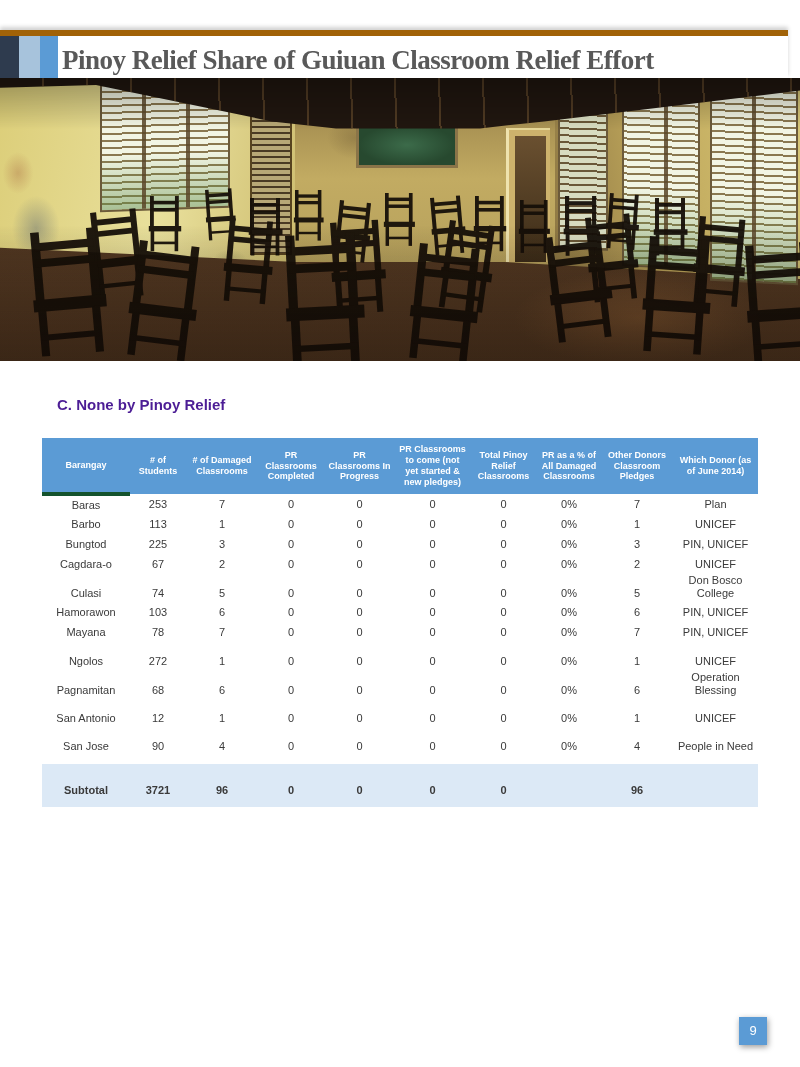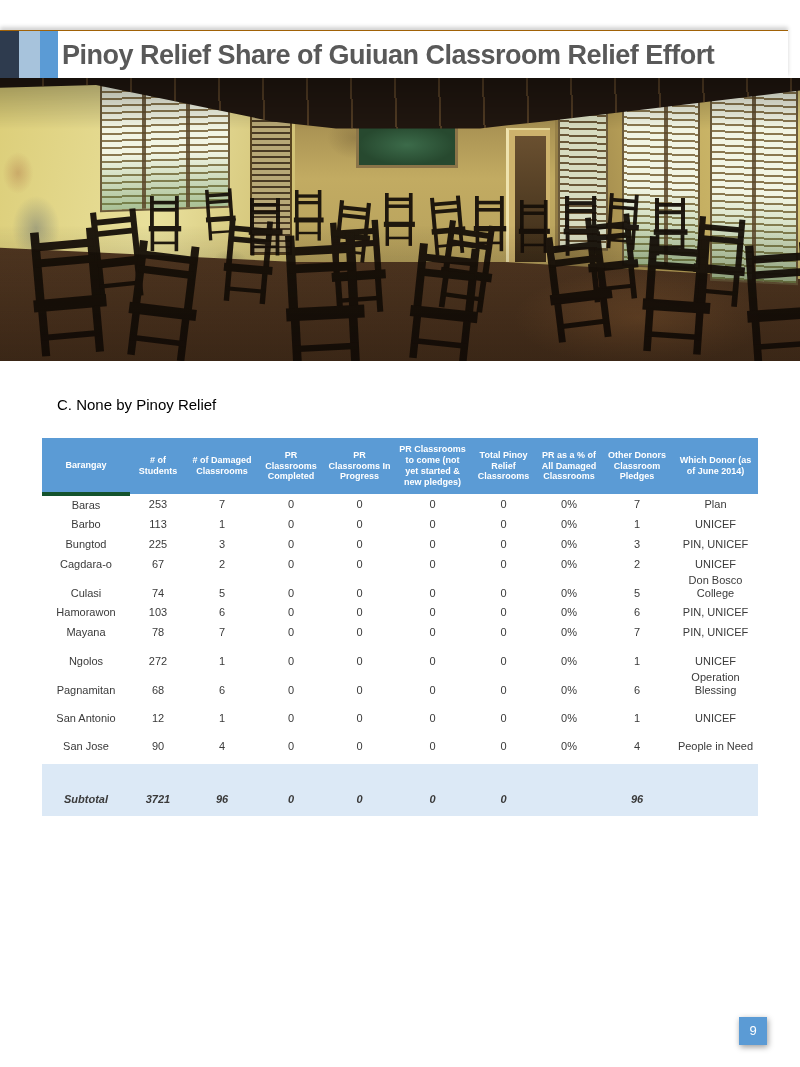--- a/index.html
+++ b/index.html
@@ -6,21 +6,21 @@
     --accent:#5b9bd5; --navy:#2e3b4e; --lblue:#a7c3dc;
     --subtotal:#dce9f6; --titlegray:#595959; --bodytext:#3a3a3a;
   }
   *{box-sizing:border-box;margin:0;padding:0;}
   html,body{width:800px;height:1067px;background:#fff;
     font-family:"Liberation Sans",sans-serif;}
   .page{position:relative;width:800px;height:1067px;background:#fff;overflow:hidden;}
 
   
   .header-bar{position:absolute;top:30px;left:0;width:788px;height:48px;background:#fff;
-    border-top:1px solid #a16207;box-shadow:0 -3px 4px rgba(0,0,0,.18);}
+    border-top:6px solid #a16207;box-shadow:0 -3px 4px rgba(0,0,0,.18);font-family:Liberation Serif, serif;}
   .accent{position:absolute;top:0;height:48px;}
   .accent.navy{left:0;width:19px;background:var(--navy);}
   .accent.light{left:19px;width:21px;background:var(--lblue);}
   .accent.mid{left:40px;width:18px;background:var(--accent);}
   .header-bar h1{position:absolute;left:62px;top:0;height:48px;line-height:48px;
     font-size:27px;font-weight:bold;color:var(--titlegray);letter-spacing:-.5px;white-space:nowrap;}
 
   
   .photo{position:absolute;top:78px;left:0;width:800px;height:283px;overflow:hidden;
     background:linear-gradient(180deg,#b6a258 0%,#cdbb6d 35%,#9a8450 62%,#4a3521 70%,#3a2817 100%);}
@@ -63,35 +63,35 @@
     background:repeating-linear-gradient(180deg,#b8a876 0 4px,#4a3a24 4px 6px);border-color:#57431f;}
   .win-r1{left:558px;top:22px;width:50px;height:150px;transform:skewY(2deg);
     background:repeating-linear-gradient(180deg,#d8dcc0 0 5px,#6a5838 5px 7px);}
   .win-r2{left:622px;top:12px;width:78px;height:178px;transform:skewY(2.5deg);}
   .win-r3{left:710px;top:5px;width:88px;height:200px;transform:skewY(3deg);}
   .ph-shade{left:0;top:0;width:800px;height:283px;
     background:linear-gradient(180deg,rgba(0,0,0,.30) 0%,rgba(0,0,0,0) 18%,rgba(0,0,0,0) 52%,rgba(15,8,4,.45) 100%);}
   .chairs{position:absolute;left:0;top:0;width:800px;height:283px;pointer-events:none;}
 
   
-  .section-title{position:absolute;left:57px;top:396px;font-size:15px;font-weight:normal;color:#000000;text-align:center;}
+  .section-title{position:absolute;left:57px;top:396px;font-size:15px;font-weight:bold;color:#4c1d95;text-align:center;}
 
   
   table{position:absolute;left:42px;top:438px;width:716px;border-collapse:collapse;table-layout:fixed;}
   thead th{background:var(--accent);color:#fff;font-size:9px;font-weight:bold;
     text-align:center;vertical-align:middle;line-height:1.2;height:56px;padding:2px 3px;}
   thead th:first-child{border-bottom:4px solid #14532d;}
   tbody td{font-size:11px;color:var(--bodytext);text-align:center;vertical-align:middle;
     padding:0 2px;line-height:1.18;background:#fff;}
   tr.norm td{height:20px;}
   tr.tall td{height:28px;vertical-align:bottom;padding-bottom:3px;}
   tr.tall2 td{height:30px;vertical-align:bottom;padding-bottom:2px;}
   tr.spacer td{height:8px;}
-  tr.subtotal td{height:52px;background:var(--subtotal);font-weight:bold;
-    vertical-align:bottom;padding-bottom:10px;font-style:italic;}
+  tr.subtotal td{height:43px;background:var(--subtotal);font-weight:bold;
+    vertical-align:bottom;padding-bottom:10px;}
 
   
   .page-badge{position:absolute;left:739px;top:1017px;width:28px;height:28px;background:var(--accent);
     color:#fff;font-size:13px;text-align:center;line-height:28px;
     box-shadow:1px 2px 6px rgba(0,0,0,.4);}
 </style>
 </head>
 <body>
 
 <div class="page">

